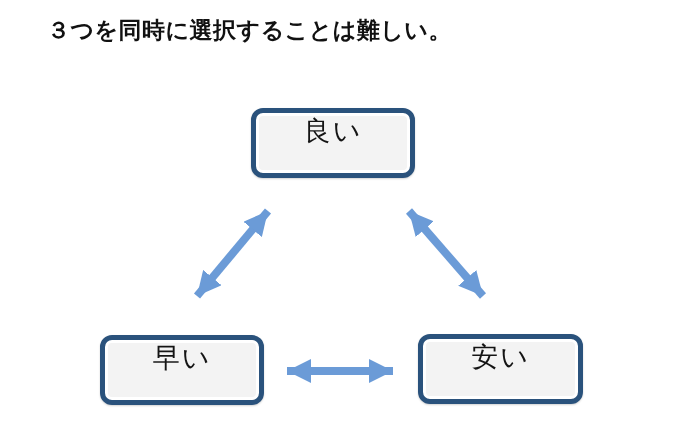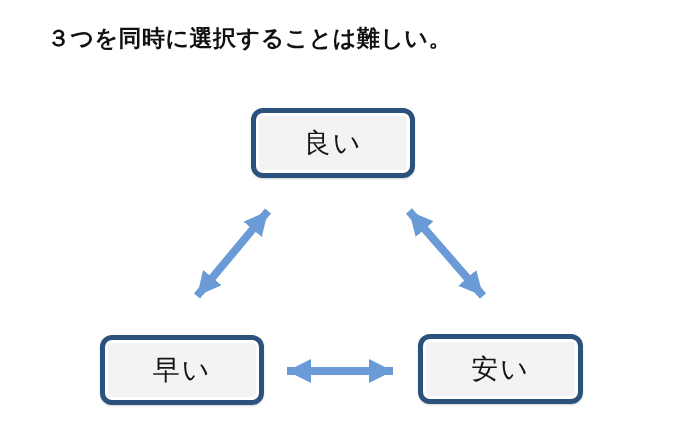--- a/index.html
+++ b/index.html
@@ -18,33 +18,31 @@
   .title {
     position: absolute;
     left: 47px;
     top: 14px;
     color: var(--title_text, #111111);
     font-size: 23px;
     font-weight: 700;
     line-height: 33px;
     letter-spacing: 0.5px;
     white-space: nowrap;
-    margin-top: 8px;
   }
   .node {
     position: absolute;
     box-sizing: border-box;
     width: 164px;
     height: 70px;
     background: var(--box_fill, #F3F3F3);
     border: 5px solid var(--box_border, #2A527C);
     border-radius: 12px;
     box-shadow: inset 0 0 0 3px #ffffff, 0 1px 2px rgba(0,0,0,0.18);
     display: flex;
-    align-items: center;
     justify-content: center;
   }
   .node-label {
     font-size: 27px;
     font-weight: 500;
     color: #141414;
     letter-spacing: 2px;
   }
   .node-top    { left: 251px; top: 108px; }
   .node-left   { left: 100px; top: 335px; }

